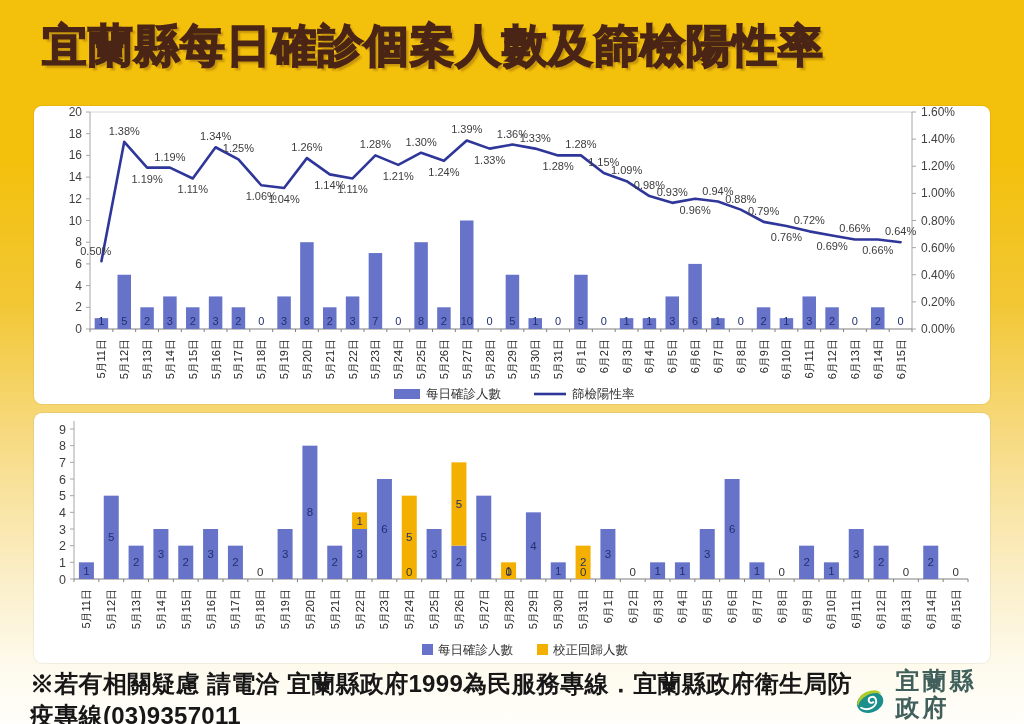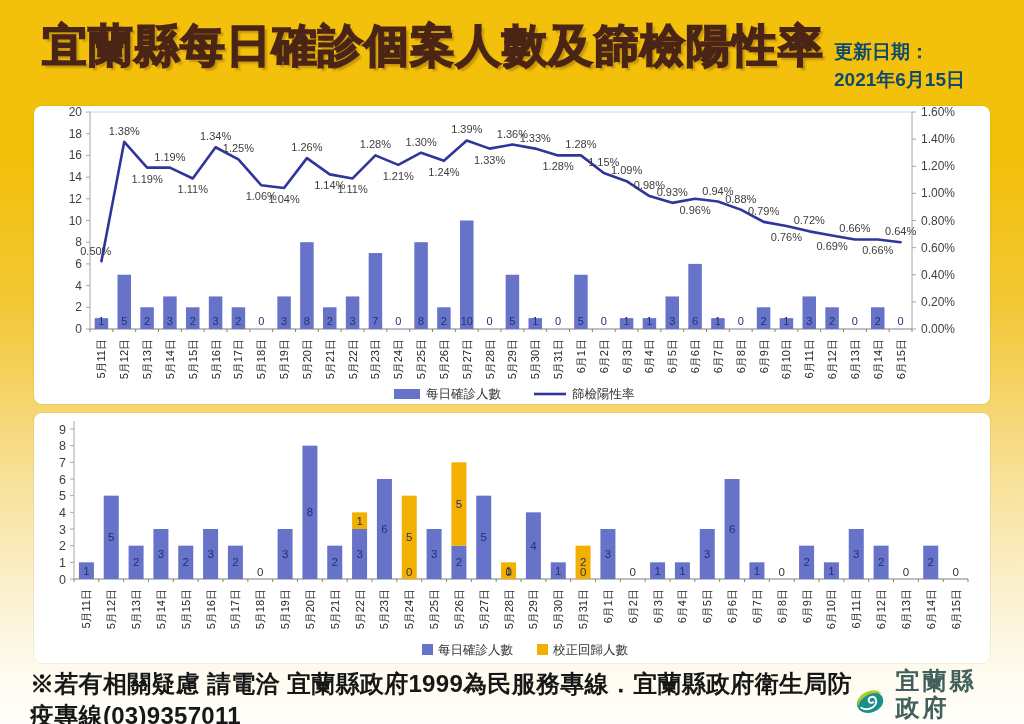--- a/index.html
+++ b/index.html
@@ -1,21 +1,21 @@
 <!DOCTYPE html>
 <html><head>
 <meta charset="utf-8">
 <style>
   html,body{margin:0;padding:0;}
   body{
     width:1024px;height:724px;position:relative;overflow:hidden;
     font-family:"Liberation Sans",sans-serif;
     background:linear-gradient(180deg,#F3C00B 0%,#F3C00B 22%,#F2C735 42%,#F7DC88 62%,#FBEFC9 80%,#FEFBEF 93%,#FFFEFA 100%);
   }
-  .header{position:absolute;left:42px;top:12px;right:20px;display:flex;align-items:flex-start;gap:10px;}
+  .header{position:absolute;left:42px;top:12px;right:20px;display:flex;align-items:flex-start;gap:10px;flex-direction:column;}
   .title{
     margin:0;font-size:45px;font-weight:bold;color:#4A2414;line-height:1.5;white-space:nowrap;
     -webkit-text-stroke:1.6px #4A2414;text-shadow:3px 3px 2px rgba(80,35,15,.28);letter-spacing:1px;
   }
   .update{font-size:19px;font-weight:bold;color:#0c4a6e;line-height:1.45;padding-top:26px;white-space:nowrap;}
   .panel{position:absolute;left:34px;width:956px;background:#FFFFFF;border-radius:8px;box-shadow:0 0 0 1px rgba(0,0,0,.05);}
   .panel.top{top:106px;height:298px;}
   .panel.bottom{top:413px;height:250px;}
   .panel svg{display:block;width:100%;height:100%;}
   .footer{position:absolute;left:30px;right:22px;top:668px;display:flex;justify-content:space-between;align-items:center;}

